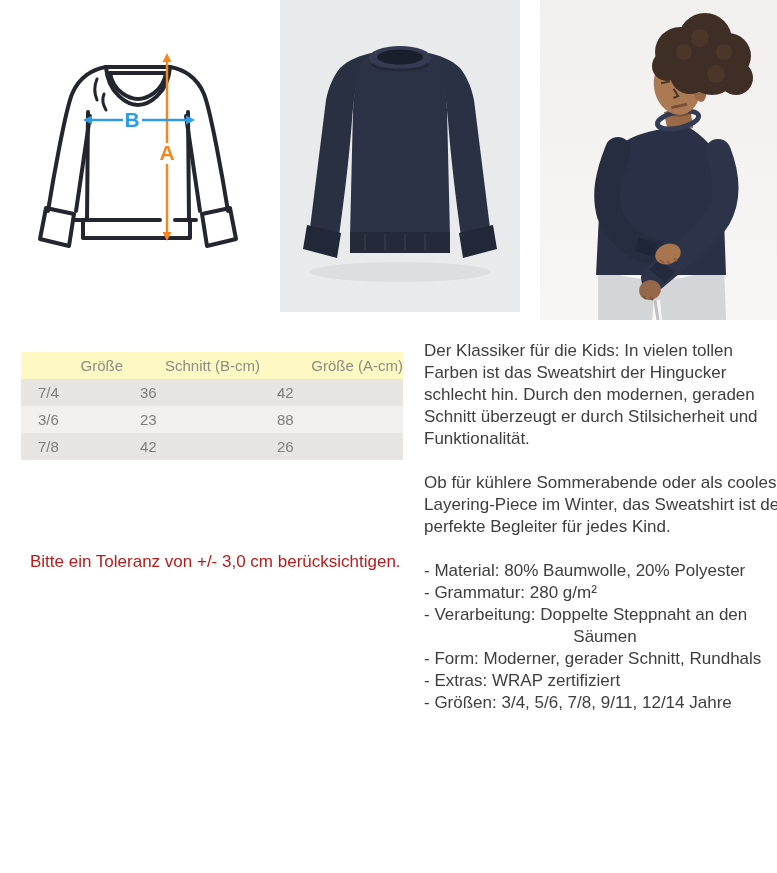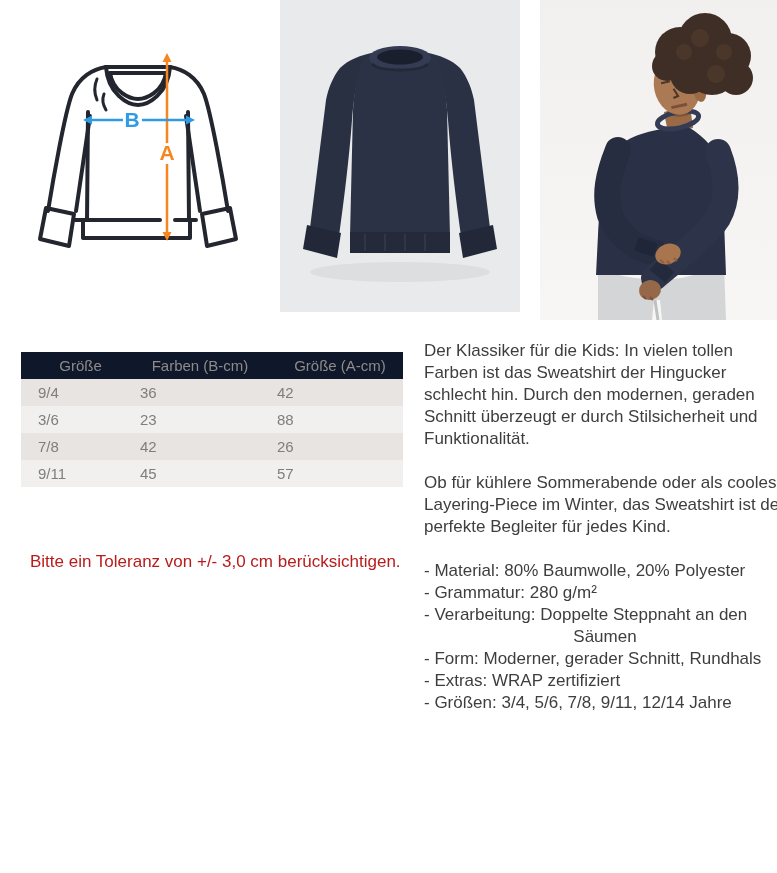--- a/index.html
+++ b/index.html
@@ -9,21 +9,21 @@
   
   .diagram-wrap{position:absolute;left:35px;top:50px;width:210px;height:207px;}
   .product-wrap{position:absolute;left:280px;top:0;width:240px;height:312px;background:#e9eaeb;}
   .model-wrap{position:absolute;left:540px;top:0;width:237px;height:320px;
               background:linear-gradient(#f2f0ee,#f7f6f4);}
   .diagram-wrap svg,.product-wrap svg,.model-wrap svg{display:block;width:100%;height:100%;}
 
   
   .size-table{position:absolute;left:21px;top:352px;width:382px;border-collapse:collapse;
               table-layout:fixed;font-size:15px;}
-  .size-table th{font-weight:normal;text-align:center;color:#8e8b88;background:#0f172a;}
+  .size-table th{font-weight:normal;text-align:right;color:#8e8b88;background:#fef9c3;}
   .size-table td{color:#807d7a;}
   .size-table th,.size-table td{height:27px;padding:0 0 0 17px;line-height:27px;white-space:nowrap;}
   .size-table tbody tr:nth-child(odd){background:#e7e4e1;}
   .size-table tbody tr:nth-child(even){background:#f2f0ee;}
 
   .tolerance{position:absolute;left:30px;top:552px;width:380px;font-size:17px;color:#b91c1c;
              white-space:nowrap;}
 
   
   .description{position:absolute;left:424px;top:340px;width:362px;font-size:17px;
@@ -168,44 +168,39 @@
 
   <table class="size-table">
     <colgroup>
         <col style="width:102px">
         <col style="width:137px">
         <col style="width:143px">
       </colgroup>
     <thead>
       <tr>
           <th>Größe</th>
-          <th>Farben (B-cm)</th>
+          <th>Schnitt (B-cm)</th>
           <th>Größe (A-cm)</th>
         </tr>
     </thead>
     <tbody>
         <tr>
-          <td>9/4</td>
+          <td>7/4</td>
           <td>36</td>
           <td>42</td>
         </tr>
         <tr>
           <td>3/6</td>
           <td>23</td>
           <td>88</td>
         </tr>
         <tr>
           <td>7/8</td>
           <td>42</td>
           <td>26</td>
-        </tr>
-        <tr>
-          <td>9/11</td>
-          <td>45</td>
-          <td>57</td>
         </tr>
       </tbody>
   </table>
 
   <div class="tolerance">Bitte ein Toleranz von +/- 3,0 cm berücksichtigen.</div>
 
   <div class="description">
     <div>
         <p>Der Klassiker für die Kids: In vielen tollen Farben ist das Sweatshirt der Hingucker schlecht hin. Durch den modernen, geraden Schnitt überzeugt er durch Stilsicherheit und Funktionalität.</p>
         <p>Ob für kühlere Sommerabende oder als cooles Layering-Piece im Winter, das Sweatshirt ist der perfekte Begleiter für jedes Kind.</p>

